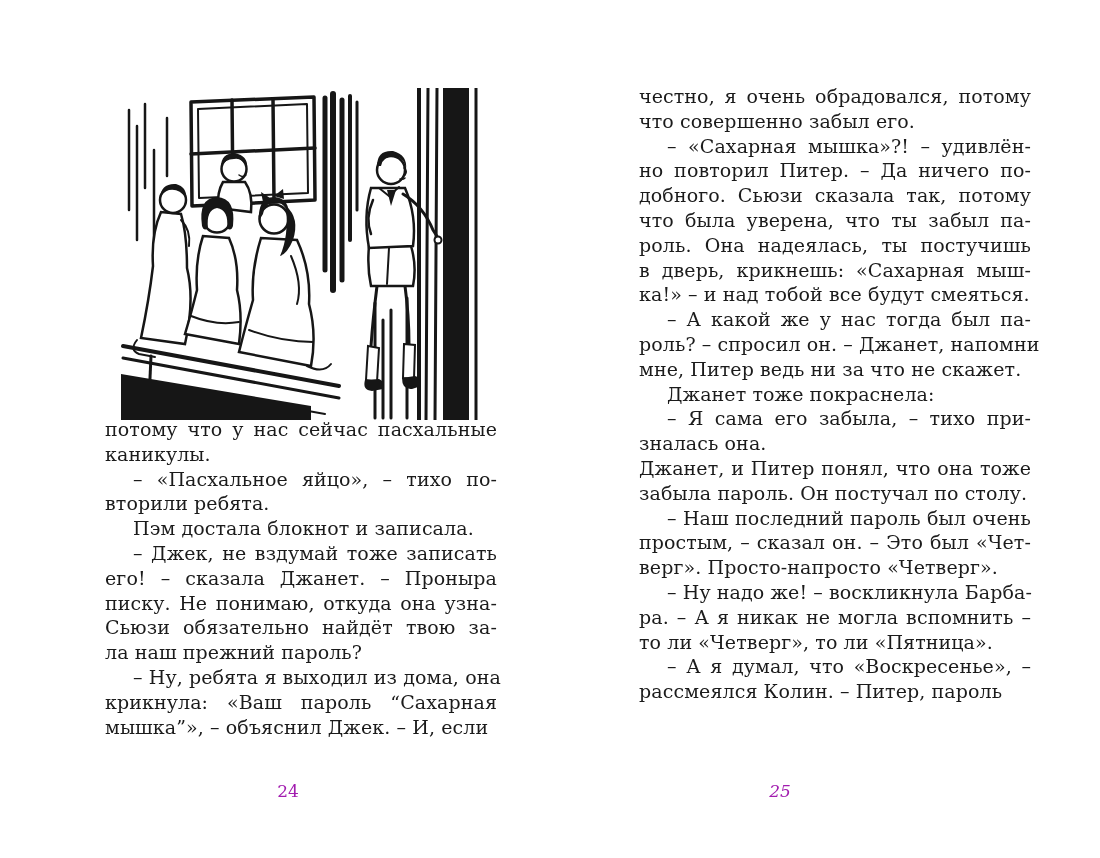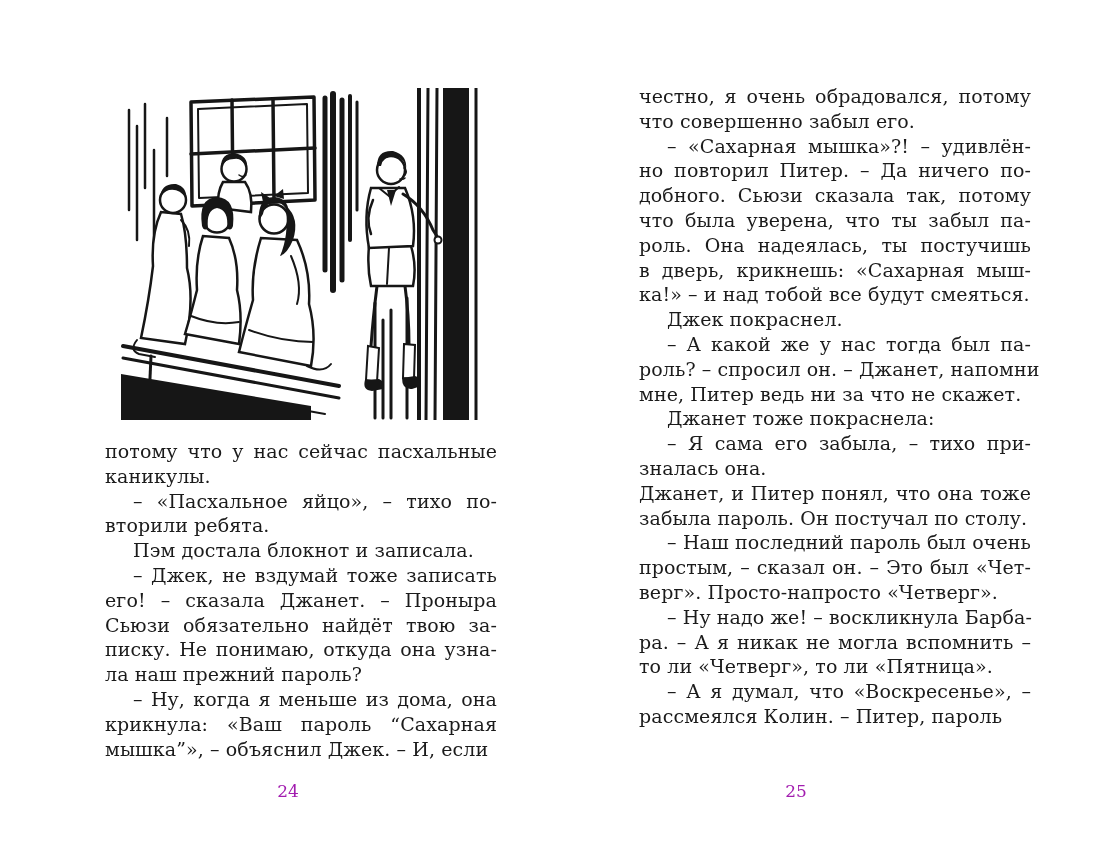--- a/index.html
+++ b/index.html
@@ -11,41 +11,41 @@
     overflow: hidden;
   }
   .spread { position: relative; width: 1100px; height: 858px; background: #ffffff; }
 
   .illustration {
     position: absolute; left: 121px; top: 88px;
     width: 360px; height: 332px; margin: 0;
   }
 
   .text-block { position: absolute; width: 392px; }
-  .text-block.left  { left: 105px; top: 439px; }
+  .text-block.left  { left: 105px; top: 417px; }
   .text-block.right { left: 639px; top: 84px;  }
 
   .line {
     font-size: 19px;
     line-height: 24.8px;
     white-space: nowrap;
     text-align: justify;
     text-align-last: justify;
     letter-spacing: 0.1px;
   }
   .line.last { text-align: left; text-align-last: left; }
   .line.indent { text-indent: 28px; }
 
   .page-number {
     position: absolute; top: 781px;
     width: 392px; text-align: center;
     font-size: 17px; color: #a21caf;
   }
   .page-number.left  { left: 92px; }
-  .page-number.right { left: 600px; }
+  .page-number.right { left: 584px; font-style: italic; }
 
   svg .ink { stroke: #161616; fill: none; stroke-linecap: round; stroke-linejoin: round; }
   svg .fill { fill: #161616; stroke: none; }
   svg .body { fill: #ffffff; stroke: #161616; }
 </style>
 </head>
 <body>
 
 <div class="spread">
 
@@ -158,40 +158,39 @@
   </figure>
 
   <div class="text-block left" id="left-text">
       <div class="line">потому что у нас сейчас пасхальные</div>
       <div class="line last">каникулы.</div>
       <div class="line indent">– «Пасхальное яйцо», – тихо по-</div>
       <div class="line last">вторили ребята.</div>
       <div class="line indent last">Пэм достала блокнот и записала.</div>
       <div class="line indent">– Джек, не вздумай тоже записать</div>
       <div class="line">его! – сказала Джанет. – Проныра</div>
+      <div class="line">писку. Не понимаю, откуда она узна-</div>
       <div class="line">Сьюзи обязательно найдёт твою за-</div>
-      <div class="line">писку. Не понимаю, откуда она узна-</div>
       <div class="line last">ла наш прежний пароль?</div>
-      <div class="line indent">– Ну, когда я меньше из дома, она</div>
+      <div class="line indent">– Ну, ребята я выходил из дома, она</div>
       <div class="line">крикнула: «Ваш пароль “Сахарная</div>
       <div class="line last">мышка”», – объяснил Джек. – И, если</div>
     </div>
   <div class="page-number left">24</div>
 
   <div class="text-block right" id="right-text">
       <div class="line">честно, я очень обрадовался, потому</div>
       <div class="line last">что совершенно забыл его.</div>
       <div class="line indent">– «Сахарная мышка»?! – удивлён-</div>
       <div class="line">но повторил Питер. – Да ничего по-</div>
       <div class="line">добного. Сьюзи сказала так, потому</div>
       <div class="line">что была уверена, что ты забыл па-</div>
       <div class="line">роль. Она надеялась, ты постучишь</div>
       <div class="line">в дверь, крикнешь: «Сахарная мыш-</div>
       <div class="line last">ка!» – и над тобой все будут смеяться.</div>
-      <div class="line indent last">Джек покраснел.</div>
       <div class="line indent">– А какой же у нас тогда был па-</div>
       <div class="line">роль? – спросил он. – Джанет, напомни</div>
       <div class="line last">мне, Питер ведь ни за что не скажет.</div>
       <div class="line indent last">Джанет тоже покраснела:</div>
       <div class="line indent">– Я сама его забыла, – тихо при-</div>
       <div class="line last">зналась она.</div>
       <div class="line">Джанет, и Питер понял, что она тоже</div>
       <div class="line last">забыла пароль. Он постучал по столу.</div>
       <div class="line indent">– Наш последний пароль был очень</div>
       <div class="line">простым, – сказал он. – Это был «Чет-</div>

